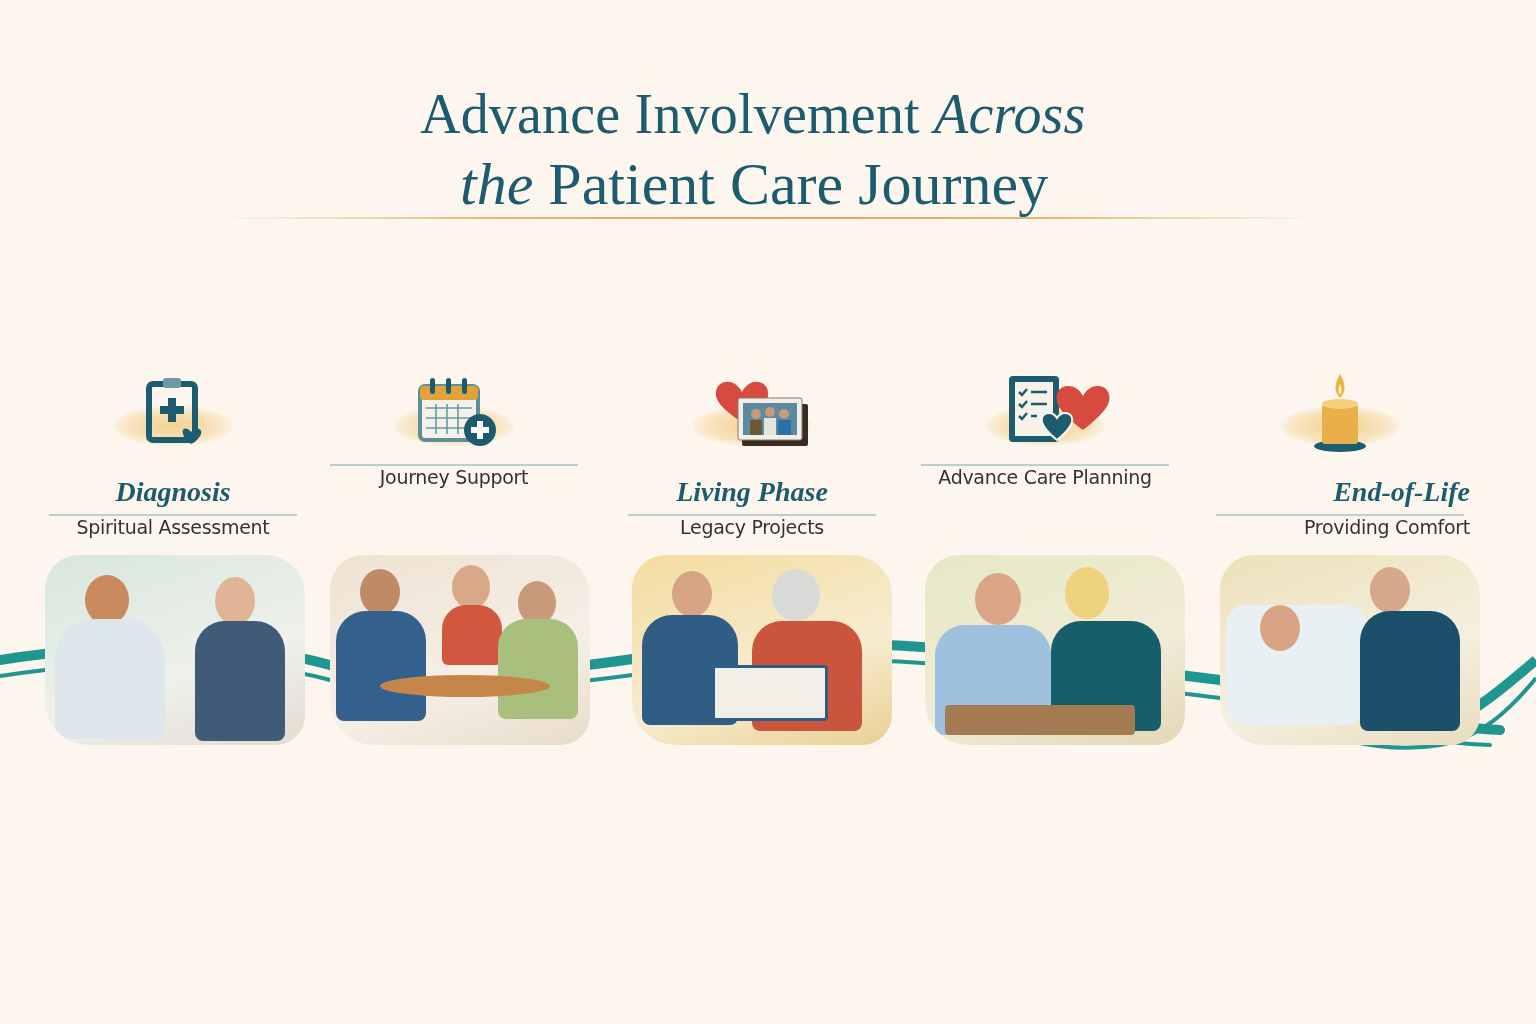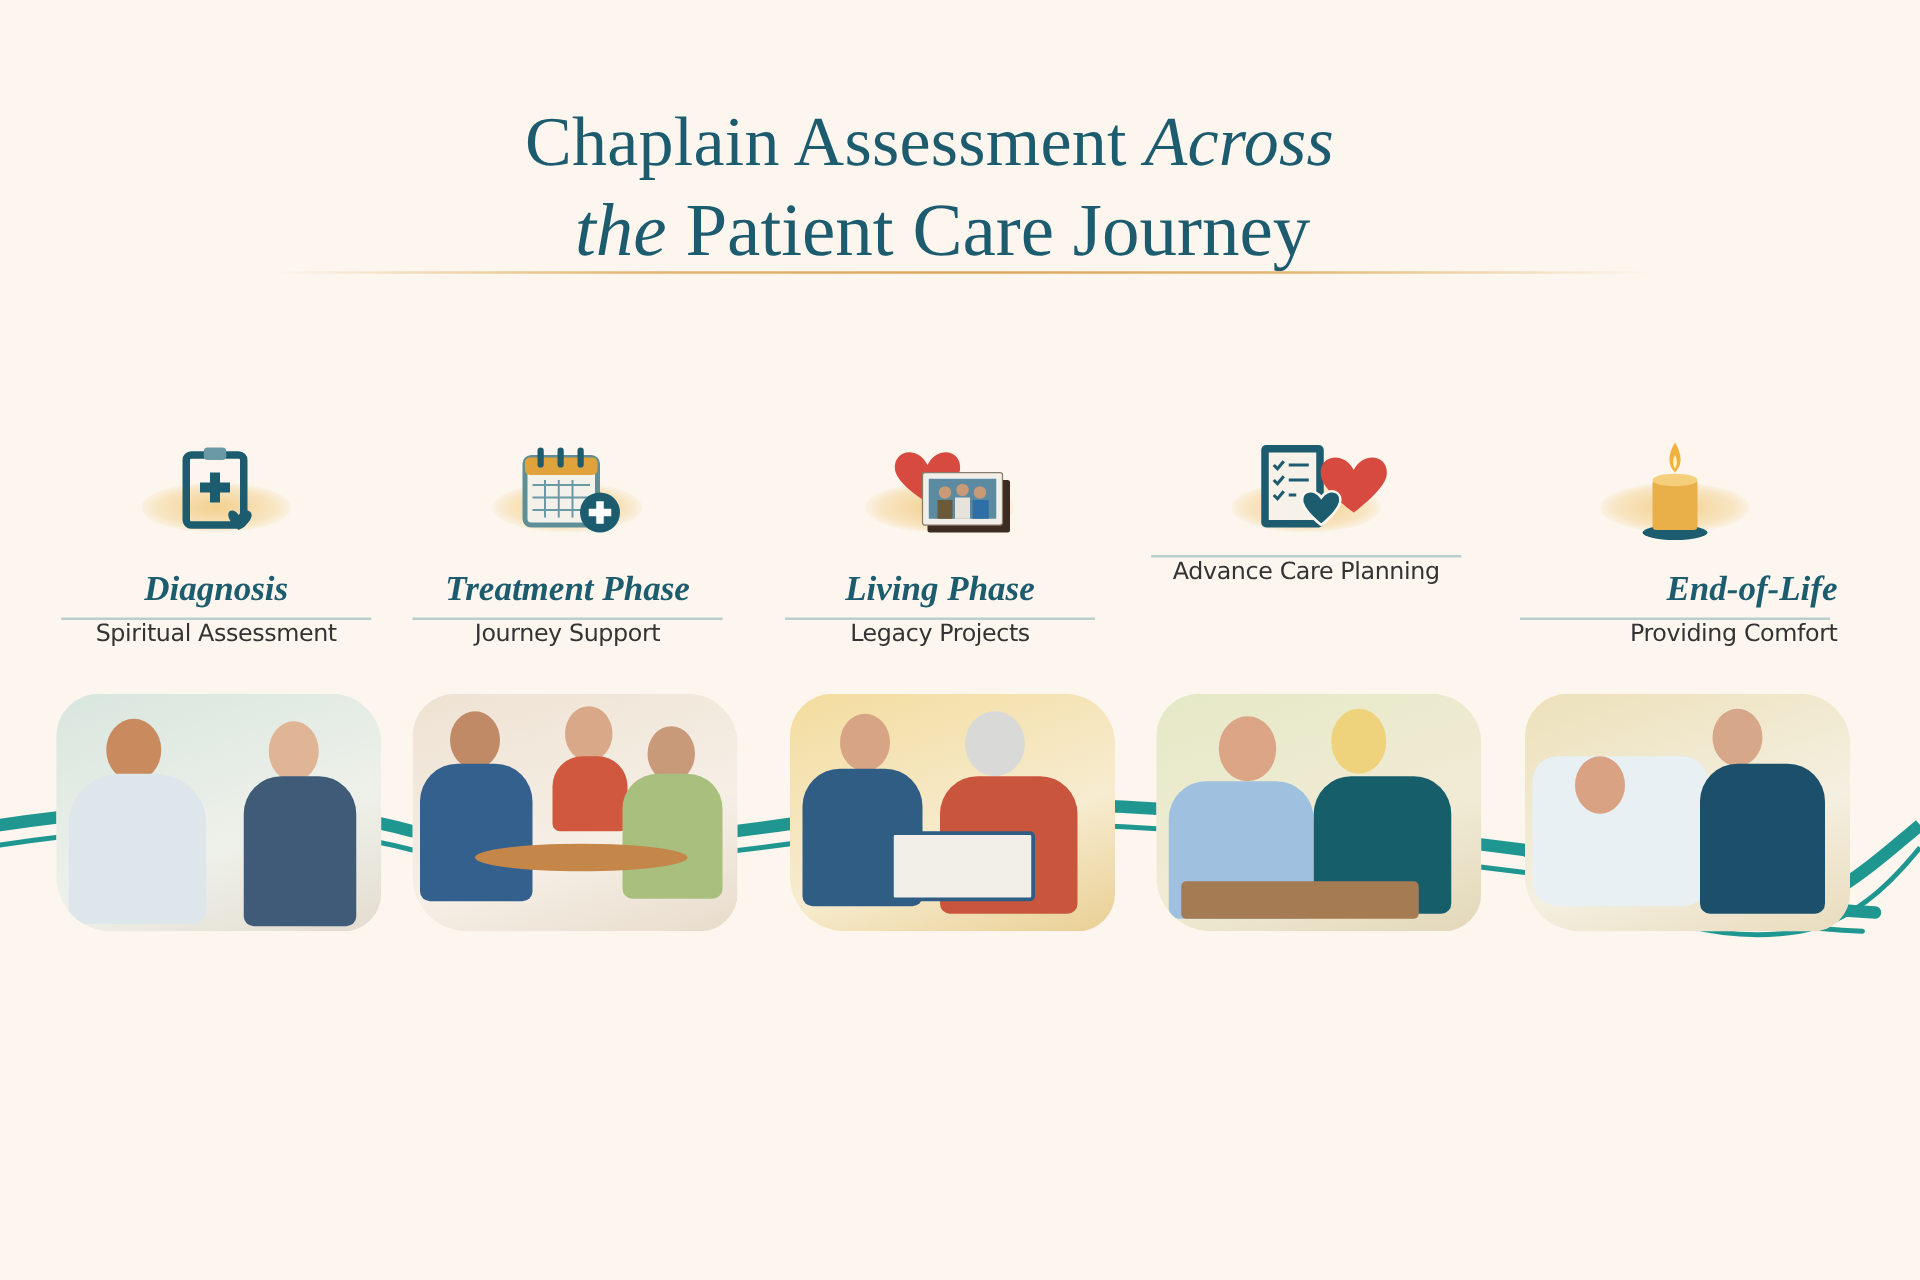--- a/index.html
+++ b/index.html
@@ -14,21 +14,21 @@
   }
   .title .line1 { position: absolute; top: 82px; left: 420px; font-size: 56px; letter-spacing: 0.2px; white-space: nowrap; }
   .title .line2 { position: absolute; top: 150px; left: 460px; font-size: 60px; white-space: nowrap; }
   .title em { font-style: italic; }
   .divider {
     position: absolute; top: 217px; left: 220px; width: 1100px; height: 2px;
     background: linear-gradient(90deg, rgba(230,190,120,0) 0%, #e3b873 25%, #d9a85c 50%, #e3b873 75%, rgba(230,190,120,0) 100%);
   }
   .ribbon { position: absolute; left: 0; top: 560px; width: 1536px; height: 220px; z-index: 1; }
 
-  .stage { position: absolute; top: 350px; width: 260px; text-align: center; }
+  .stage { position: absolute; top: 370px; width: 260px; text-align: center; }
   .icon-wrap { position: relative; width: 120px; height: 90px; margin: 0 auto; }
   .icon-wash {
     position: absolute; left: 0; top: 36px; width: 120px; height: 40px; border-radius: 50%;
     background: radial-gradient(ellipse at center, rgba(240,196,110,0.75) 0%, rgba(240,196,110,0.35) 55%, rgba(240,196,110,0) 75%);
   }
   .icon-wrap svg { position: absolute; left: 20px; top: 0; }
   .stage-title {
     display: block; font-style: italic; font-weight: bold; color: #1c5c6e;
     font-size: 28px; margin-top: 14px; height: 36px; line-height: 36px;
   }
@@ -46,21 +46,21 @@
   }
   .scene .bg { position: absolute; inset: 0; }
   .scene .fig { position: absolute; }
 </style>
 </head>
 <body>
 
 <div>
 
   <h1 class="title">
-    <span class="line1"><span>Chaplain Assessment</span> <em>Across</em></span>
+    <span class="line1"><span>Advance Involvement</span> <em>Across</em></span>
     <span class="line2"><em>the</em> <span>Patient Care Journey</span></span>
   </h1>
   <div class="divider"></div>
 
   <svg class="ribbon" viewBox="0 0 1536 220" preserveAspectRatio="none">
     <path d="M0,100 C120,82 240,80 330,105 C420,125 520,115 640,98 C760,82 860,80 960,90 C1060,100 1140,110 1220,120 C1320,135 1400,165 1500,170" stroke="#1f9790" stroke-width="10" fill="none" stroke-linecap="round"></path>
     <path d="M0,116 C120,98 240,96 330,120 C420,140 520,130 640,114 C760,98 860,96 960,106 C1060,118 1140,128 1220,138 C1320,155 1400,182 1490,185" stroke="#1f9790" stroke-width="4" fill="none" stroke-linecap="round"></path>
     <path d="M1220,120 C1300,160 1360,180 1420,170 C1470,160 1500,130 1536,100" stroke="#1f9790" stroke-width="10" fill="none"></path>
     <path d="M1250,140 C1320,178 1380,195 1440,185 C1480,178 1510,150 1536,118" stroke="#1f9790" stroke-width="4" fill="none"></path>
   </svg>
@@ -96,21 +96,20 @@
             <line x1="12" y1="58" x2="58" y2="58"></line>
           <line x1="22" y1="34" x2="22" y2="64"></line>
             <line x1="33" y1="34" x2="33" y2="64"></line>
             <line x1="44" y1="34" x2="44" y2="64"></line>
         </g>
         <circle cx="66" cy="60" r="16" fill="#1c5c6e"></circle>
         <rect x="63" y="51" width="6" height="18" fill="#fff"></rect>
         <rect x="57" y="57" width="18" height="6" fill="#fff"></rect>
       </svg>
     </div>
-    <span class="stage-title">Treatment Phase</span>
     <div class="stage-rule"></div>
     <span class="stage-sub">Journey Support</span>
   </div>
 
   <div class="stage" style="left:622px;">
     <div class="icon-wrap">
       <div class="icon-wash"></div>
       <svg width="100" height="80" viewBox="0 0 100 80">
         <path d="M30,22 C22,6 2,10 4,26 C6,38 30,52 30,52 C30,52 54,38 56,26 C58,10 38,6 30,22 Z" fill="#d64a3f"></path>
         <rect x="30" y="34" width="66" height="42" rx="2" fill="#3b2b20"></rect>

